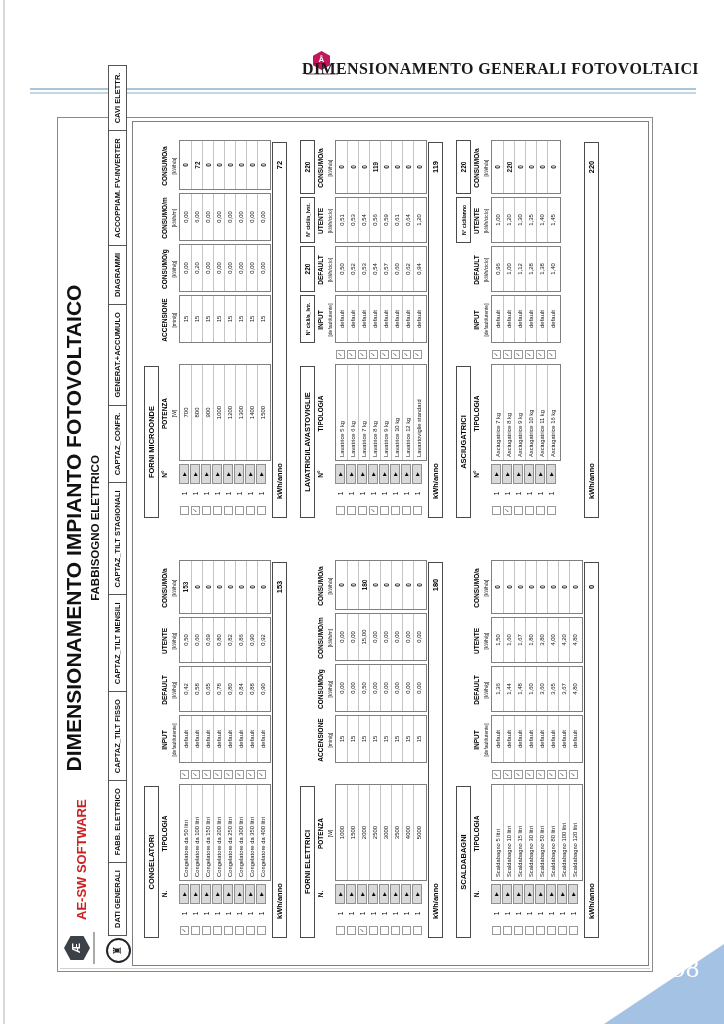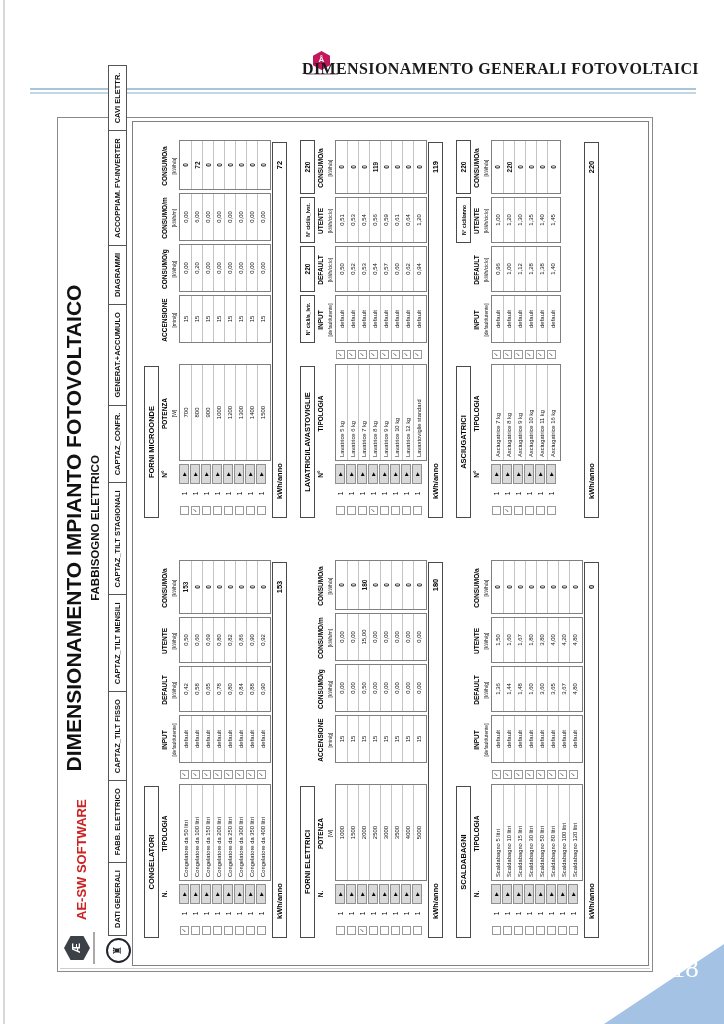--- a/index.html
+++ b/index.html
@@ -877,13 +877,13 @@
           <div class="total">
             <div class="tl">kWh/anno</div>
             <div class="tv" style="left: 324px; width: 52px;">220</div>
           </div>
         </div>
       </div>
   </div>
 </div>
 
 <div class="ft-tri"></div>
-<div class="ft-num">118</div>
+<div class="ft-num">198</div>
 
 </body></html>

